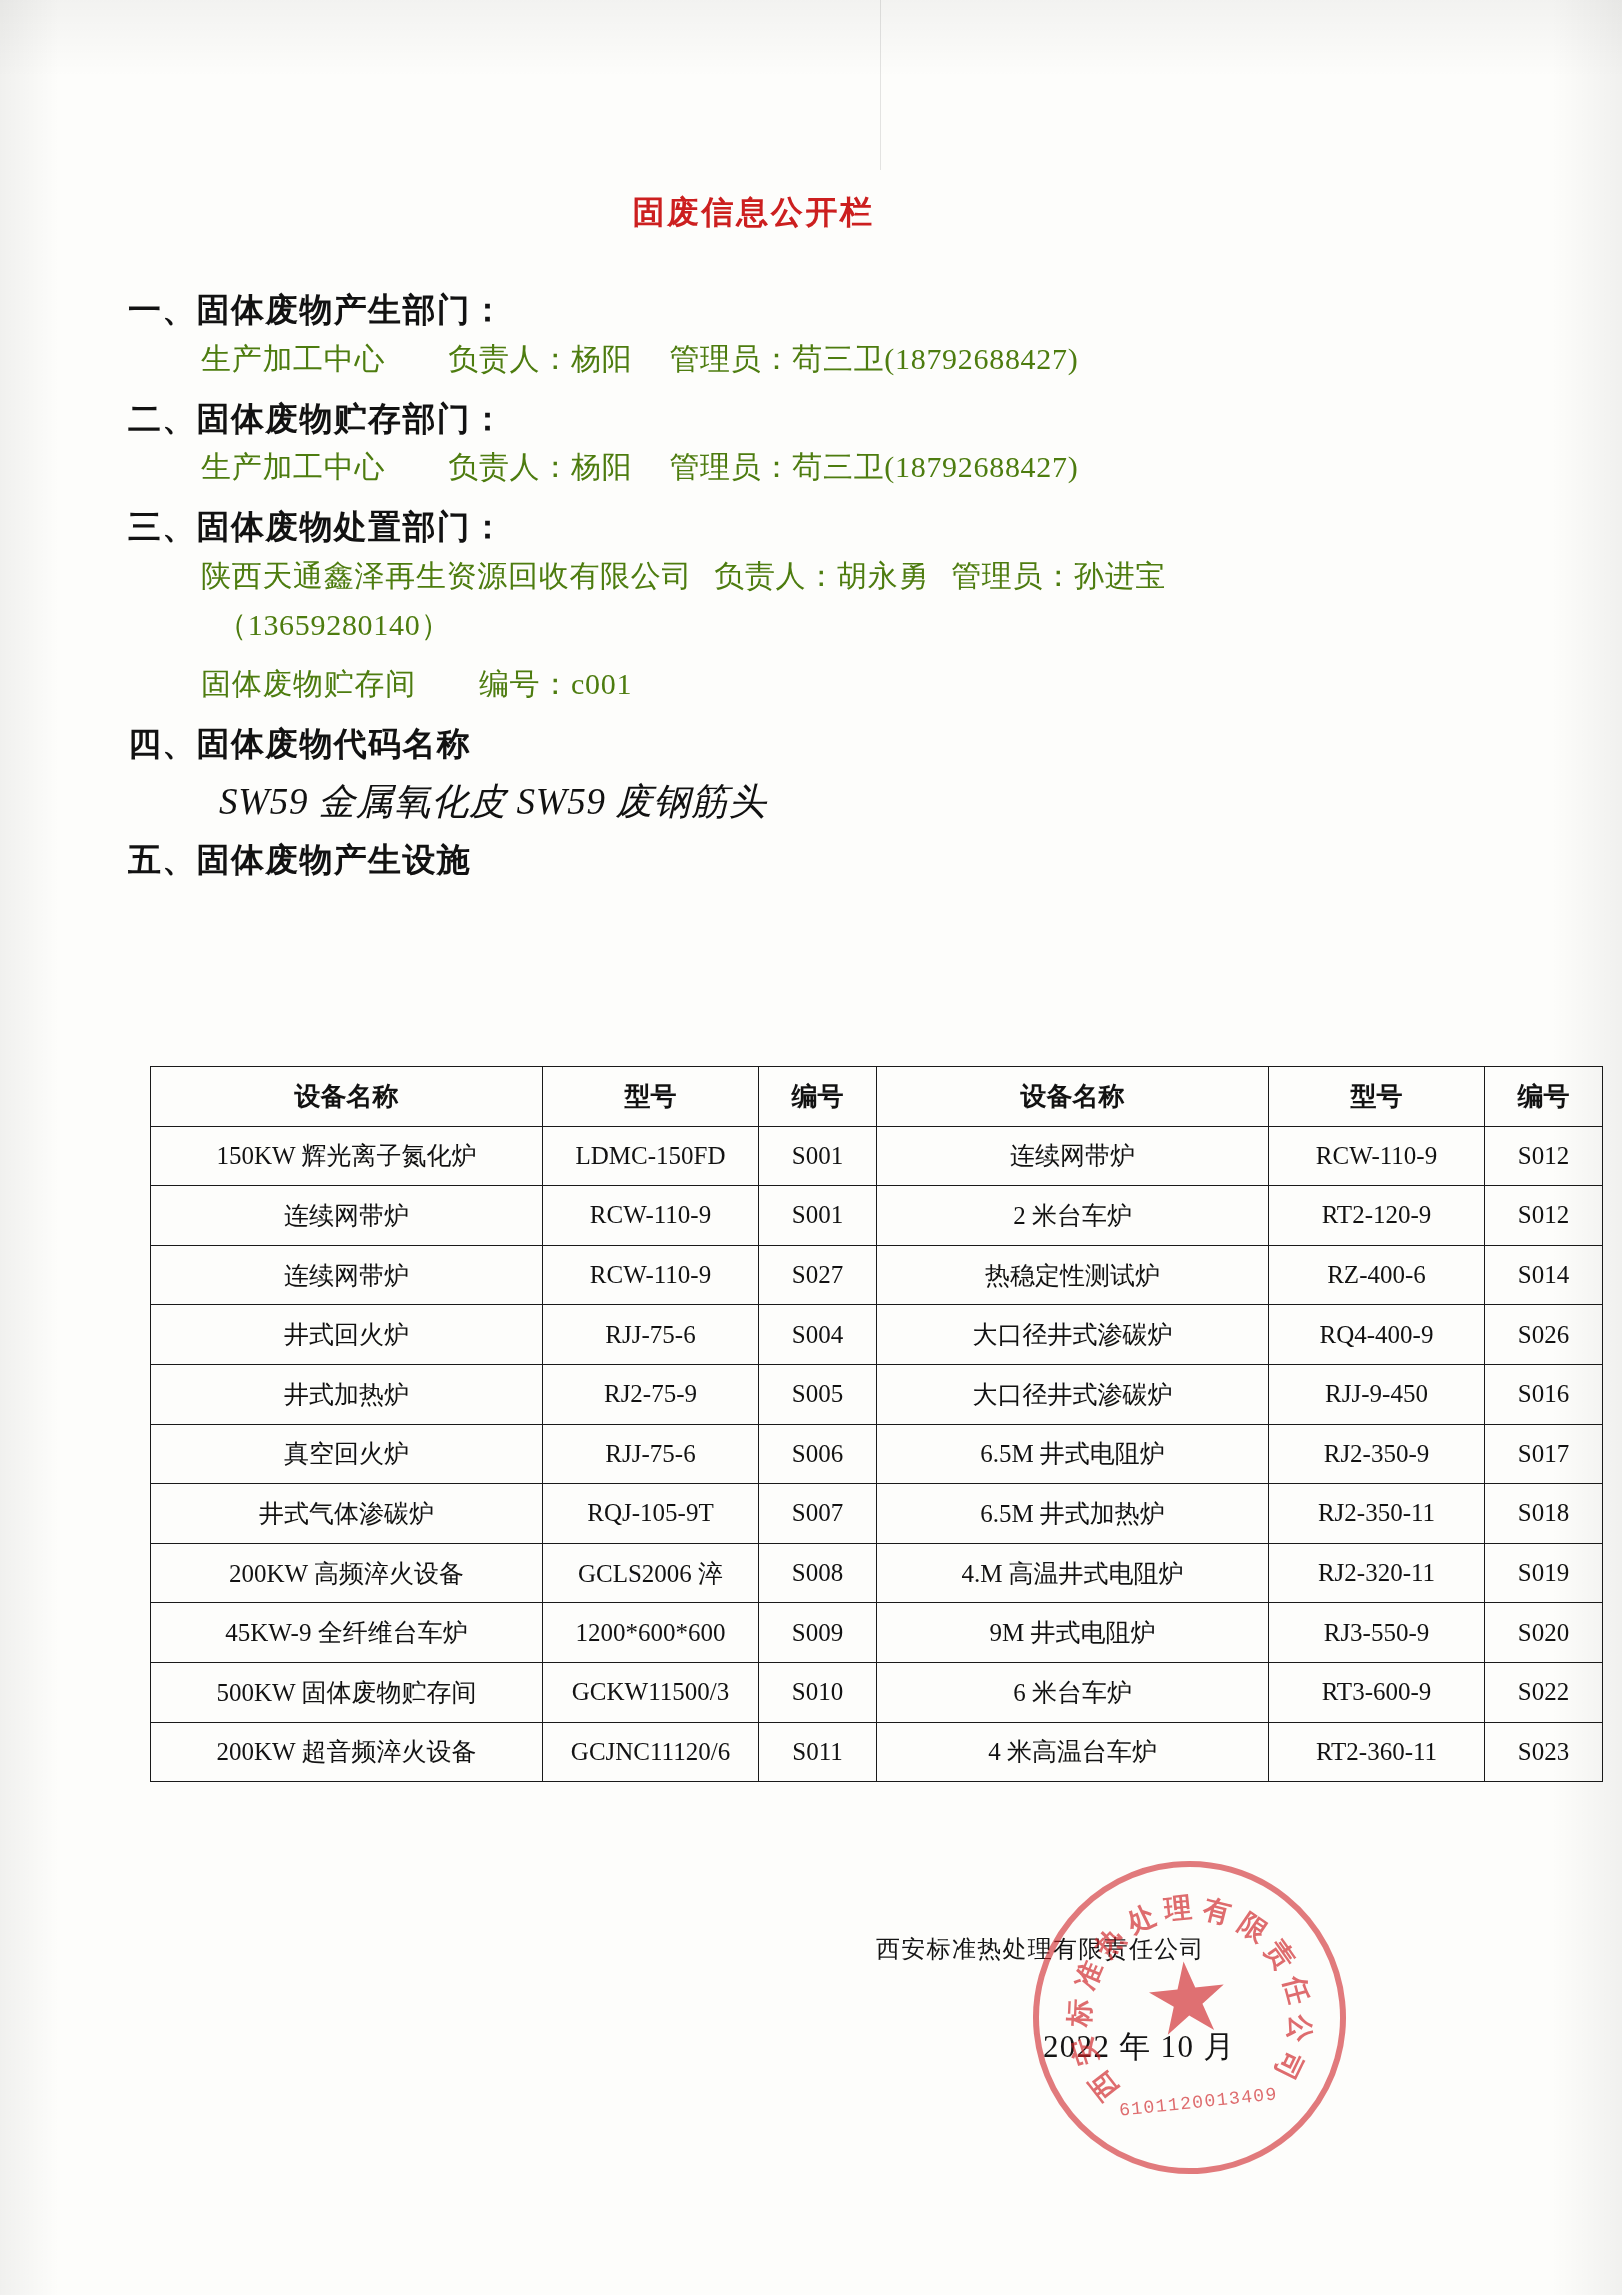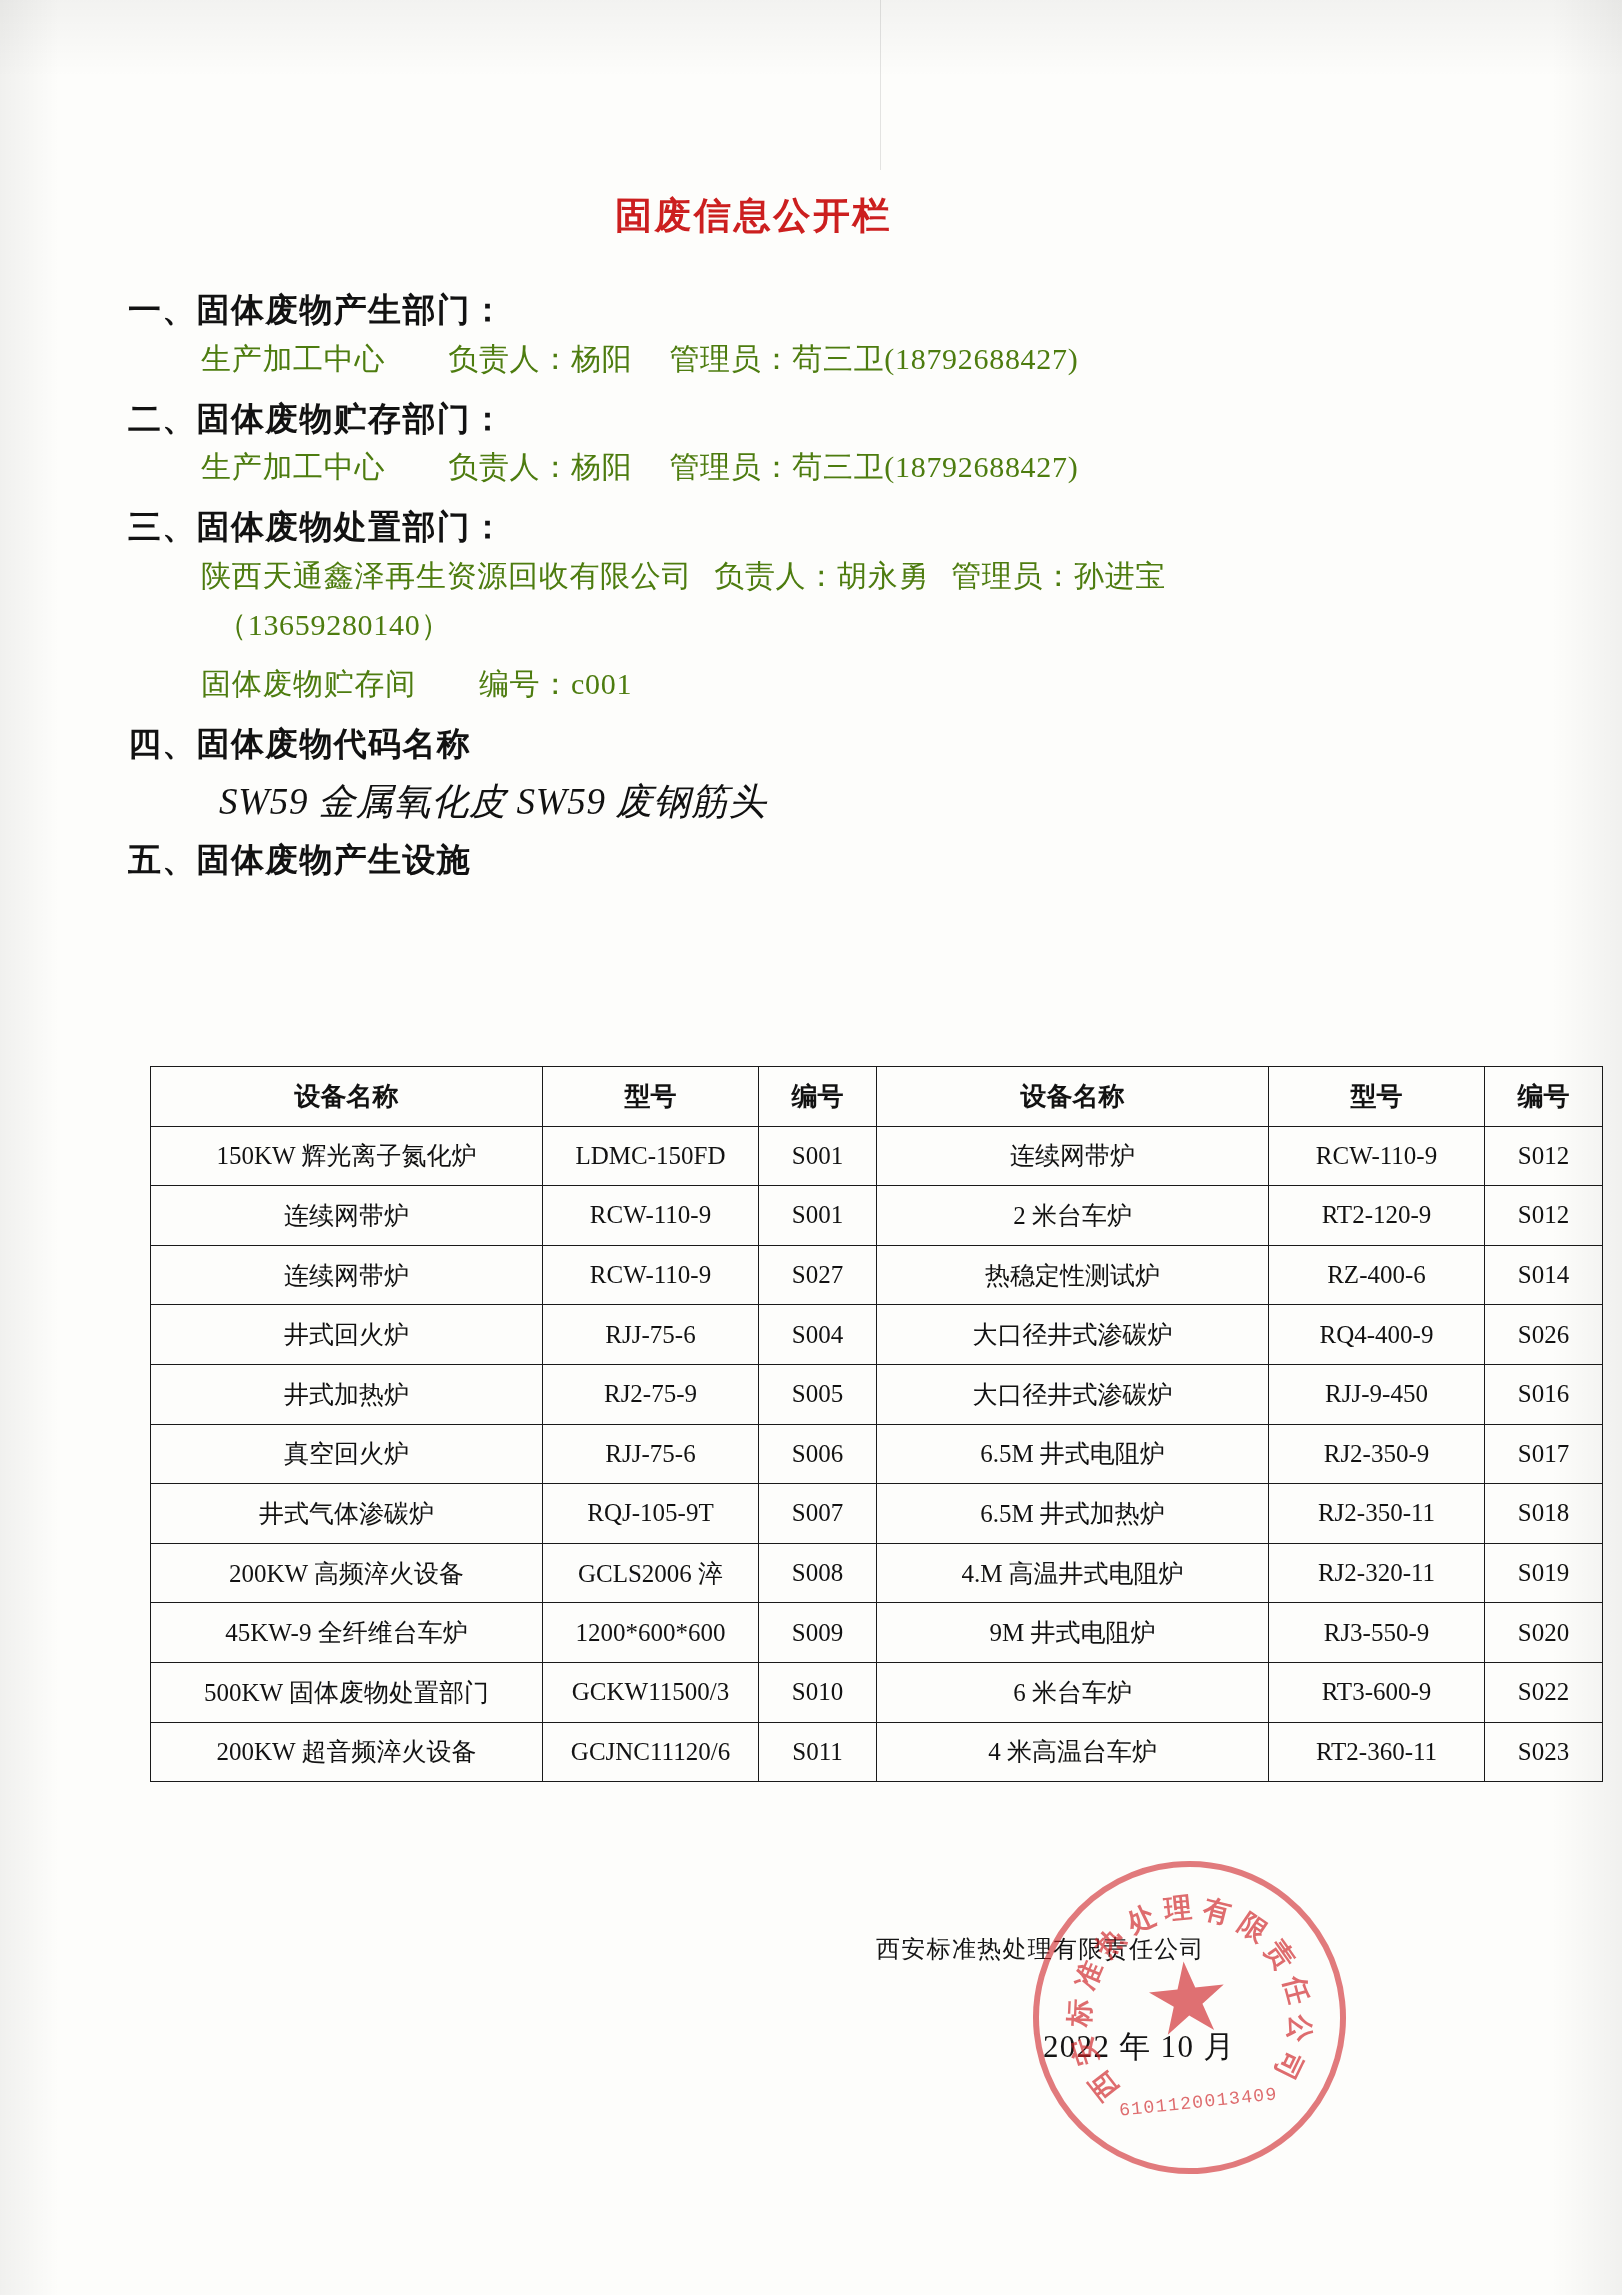--- a/index.html
+++ b/index.html
@@ -44,21 +44,21 @@
   }
 
   .doc-title {
     position: absolute;
     top: 191px;
     left: 0;
     width: 1507px;
     text-align: center;
     font-family: "Liberation Serif", serif;
     font-weight: bold;
-    font-size: 37px;
+    font-size: 32px;
     letter-spacing: 2.6px;
     color: #cc1f1f;
   }
 
   .content {
     position: absolute;
     left: 128px;
     top: 288px;
     width: 1386px;
   }
@@ -336,21 +336,21 @@
         </tr>
         <tr>
           <td>45KW-9 全纤维台车炉</td>
           <td>1200*600*600</td>
           <td>S009</td>
           <td>9M 井式电阻炉</td>
           <td>RJ3-550-9</td>
           <td>S020</td>
         </tr>
         <tr>
-          <td>500KW 固体废物处置部门</td>
+          <td>500KW 固体废物贮存间</td>
           <td>GCKW11500/3</td>
           <td>S010</td>
           <td>6 米台车炉</td>
           <td>RT3-600-9</td>
           <td>S022</td>
         </tr>
         <tr>
           <td>200KW 超音频淬火设备</td>
           <td>GCJNC11120/6</td>
           <td>S011</td>

